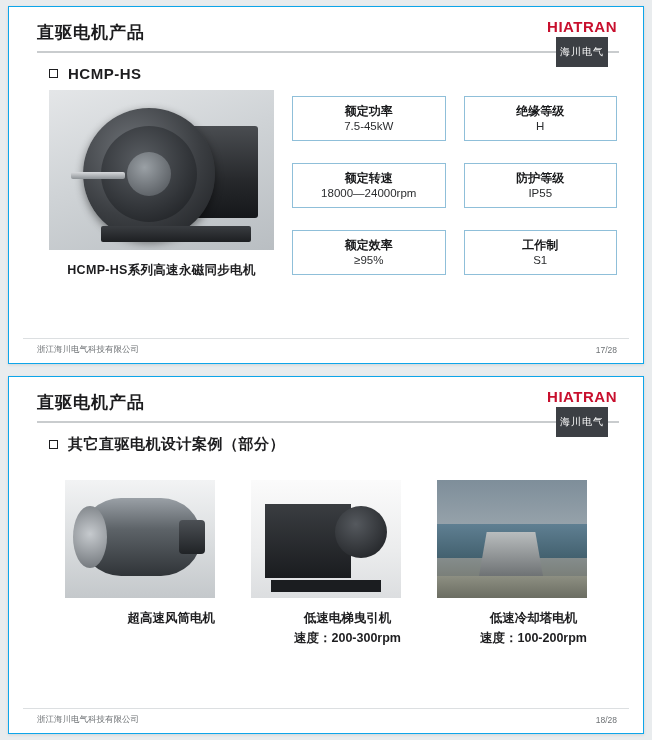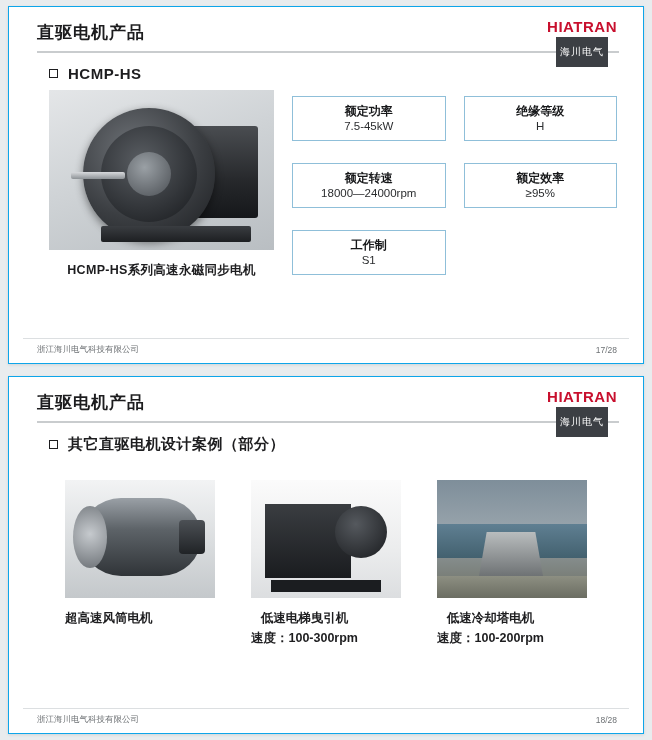--- a/index.html
+++ b/index.html
@@ -212,21 +212,21 @@
     justify-content: center;
     align-items: flex-start;
     gap: 36px;
     padding: 26px 30px 0 30px;
     box-sizing: border-box;
   }
   .case-item {
     width: 150px;
     display: flex;
     flex-direction: column;
-    align-items: flex-start;
+    align-items: flex-end;
   }
   .case-photo {
     width: 150px;
     height: 118px;
     overflow: hidden;
     position: relative;
   }
   .case-photo.p1 { background: linear-gradient(180deg,#f2f3f4 0%,#d9dcde 55%,#c4c8cb 100%); }
   .case-photo.p1 .cyl {
     position: absolute; left: 16px; top: 18px; width: 120px; height: 78px;
@@ -338,20 +338,24 @@
         </div>
         <div class="spec-box">
           <div class="spec-label">绝缘等级</div>
           <div class="spec-value">H</div>
         </div>
         <div class="spec-box">
           <div class="spec-label">额定转速</div>
           <div class="spec-value">18000—24000rpm</div>
         </div>
         <div class="spec-box">
+          <div class="spec-label">防护等级</div>
+          <div class="spec-value">IP55</div>
+        </div>
+        <div class="spec-box">
           <div class="spec-label">额定效率</div>
           <div class="spec-value">≥95%</div>
         </div>
         <div class="spec-box">
           <div class="spec-label">工作制</div>
           <div class="spec-value">S1</div>
         </div>
       </div>
     </div>
 
@@ -389,21 +393,21 @@
       </div>
 
       <div class="case-item">
         <div class="case-photo p2">
           <div class="frame"></div>
           <div class="drum"></div>
           <div class="leg"></div>
         </div>
         <div class="case-caption">
           <div>低速电梯曳引机</div>
-          <div>速度：100-300rpm</div>
+          <div>速度：200-300rpm</div>
         </div>
       </div>
 
       <div class="case-item">
         <div class="case-photo p3">
           <div class="water"></div>
           <div class="deck"></div>
           <div class="machine"></div>
         </div>
         <div class="case-caption">

